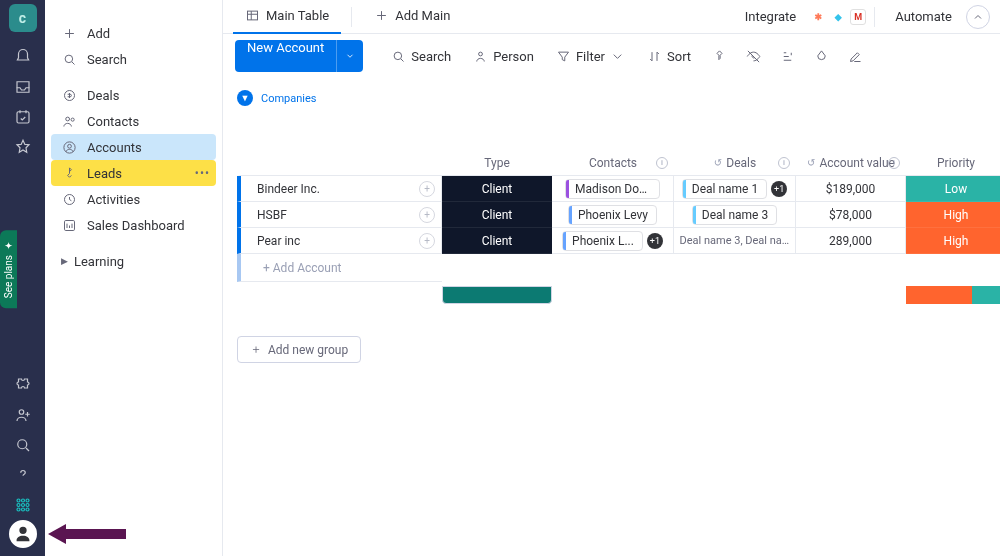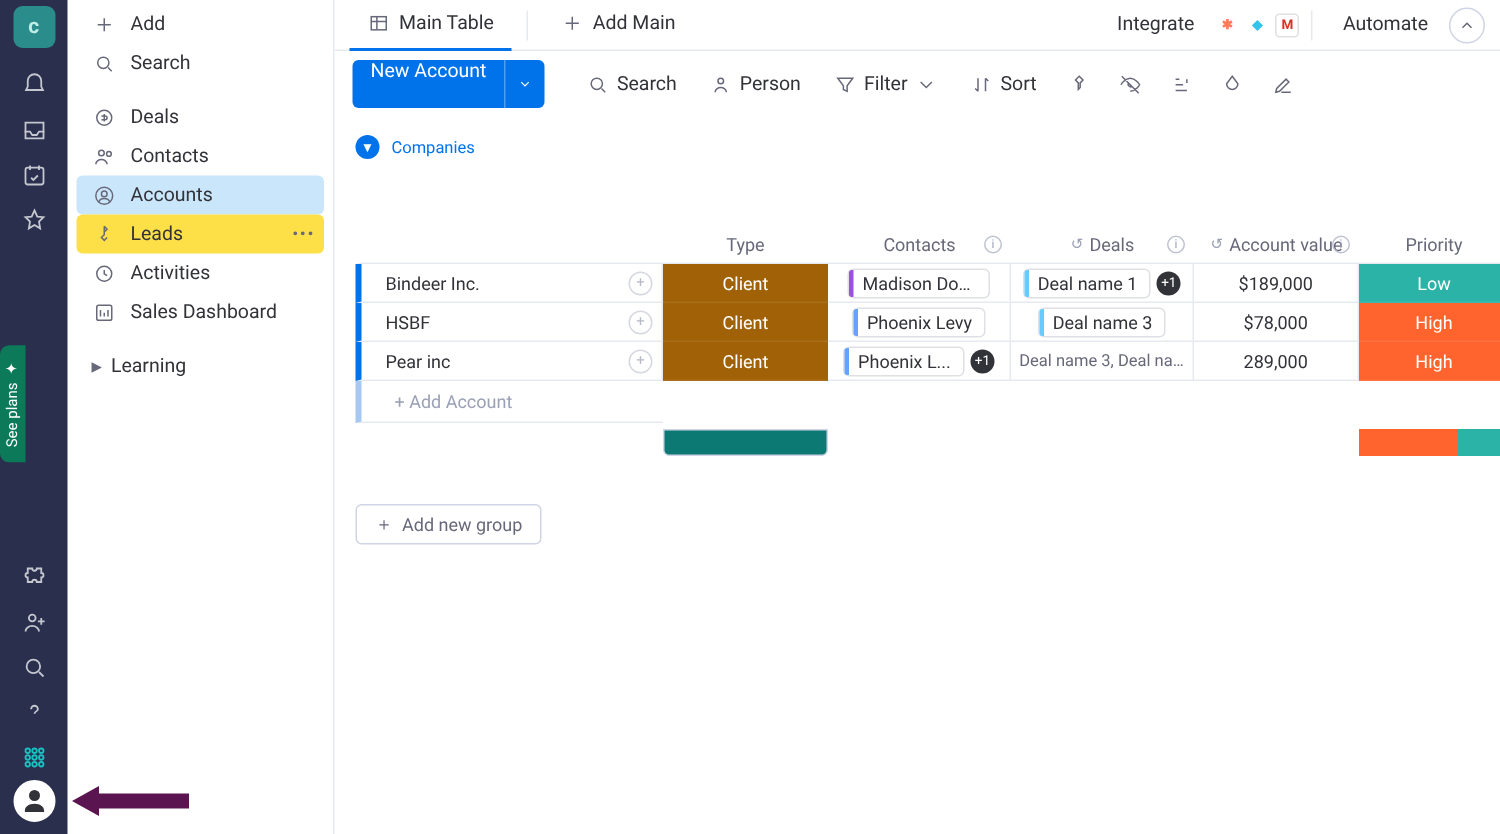--- a/index.html
+++ b/index.html
@@ -10,21 +10,21 @@
   .rail-top { width: 28px; height: 28px; border-radius: 6px; background: #2b8c8c; margin-bottom: 10px; display:flex;align-items:center;justify-content:center;color:#bfeee7;font-weight:700;font-size:14px;}
   .rail-icon { width: 45px; height: 30px; display: flex; align-items: center; justify-content: center; color: #c5c7d0; cursor: pointer; }
   .rail-icon svg { width: 18px; height: 18px; stroke: currentColor; fill: none; stroke-width: 1.6; }
   .rail-spacer { flex: 1; }
   .rail-avatar { width: 28px; height: 28px; border-radius: 50%; background: #fff; border: 2px solid #fff; display:flex;align-items:center;justify-content:center; margin-bottom: 8px; }
   .rail-avatar svg { width: 22px; height: 22px; fill: #323338; }
   .see-plans { position: absolute; left: 0; top: 230px; background: #0c7958; color: #fff; writing-mode: vertical-rl; transform: rotate(180deg); font-size: 10px; padding: 10px 3px; border-radius: 0 6px 6px 0; display:flex;gap:4px;align-items:center;}
   .see-plans::after{content:"✦";transform:rotate(0deg);}
 
   
-  .sidebar { width: 178px; border-right: 1px solid #e6e9ef; padding: 3px 6px 6px 6px; background:#fff; }
+  .sidebar { width: 178px; border-right: 1px solid #e6e9ef; padding: 20px 6px 6px 6px; background:#fff; }
   .side-item { display: flex; align-items: center; gap: 10px; height: 26px; padding: 0 10px; font-size: 13px; color: #323338; border-radius: 4px; cursor: pointer; position:relative; }
   .side-item .ico { width: 16px; display: flex; align-items: center; justify-content: center; color:#676879;}
   .side-item .ico svg { width: 15px; height: 15px; stroke: currentColor; fill: none; stroke-width: 1.6; }
   .side-sep { height: 10px; }
   .side-item.active { background: #cae6fb; }
   .side-item.hover { background: #fde047; }
   .side-item .more { position:absolute; right:6px; letter-spacing:1px; font-size:12px; color:#676879;}
   .side-section { display:flex;align-items:center;gap:6px;padding:0 10px;height:26px;font-size:13px;cursor:pointer;}
   .side-section .caret{font-size:9px;color:#676879;}
 
@@ -62,21 +62,21 @@
   .th{color:#676879;font-size:12px;}
   .cell{height:26px;display:flex;align-items:center;justify-content:center;border-right:1px solid #e6e9ef;border-bottom:1px solid #e6e9ef;position:relative;background:#fff;}
   .cell.first{justify-content:flex-start;padding-left:16px;border-left:4px solid #0073ea;}
   .head-row .cell{border-bottom:1px solid #e6e9ef;margin-top:38px;}
   .head-row .cell.first{border-left:4px solid transparent;background:transparent;border-right:none;}
   .head-row .cell{border-right:none;background:transparent;}
   .th-inner{display:flex;align-items:center;gap:4px;}
   .link-ico{color:#9aa0b5;font-size:10px;}
   .info-ico{position:absolute;right:6px;width:12px;height:12px;border-radius:50%;border:1px solid #bfc3d0;color:#9aa0b5;font-size:8px;display:flex;align-items:center;justify-content:center;}
 
-  .type-cell{background:#a16207;color:#fff;height:26px;display:flex;align-items:center;justify-content:center;border-bottom:1px solid rgba(255,255,255,.08);}
+  .type-cell{background:#0f172a;color:#fff;height:26px;display:flex;align-items:center;justify-content:center;border-bottom:1px solid rgba(255,255,255,.08);}
   .chip-cell{height:26px;display:flex;align-items:center;justify-content:center;border-bottom:1px solid #e6e9ef;border-right:1px solid #e6e9ef;background:#fff;gap:4px;}
   .chip{height:20px;border:1px solid #dfe0e4;border-radius:4px;display:flex;align-items:center;font-size:12px;color:#323338;}
   .chip .bar{width:3px;height:100%;border-radius:2px 0 0 2px;}
   .chip .txt{padding:0 8px 0 6px;white-space:nowrap;overflow:hidden;text-overflow:ellipsis;max-width:90px;}
   .badge{width:16px;height:16px;border-radius:8px;background:#323338;color:#fff;font-size:9px;display:flex;align-items:center;justify-content:center;}
   .num-cell{height:26px;display:flex;align-items:center;justify-content:center;border-bottom:1px solid #e6e9ef;border-right:1px solid #e6e9ef;font-size:12px;}
   .prio-cell{height:26px;display:flex;align-items:center;justify-content:center;color:#fff;font-size:12px;border-bottom:1px solid rgba(255,255,255,.08);}
   .row-plus{position:absolute;right:6px;color:#b6bac6;width:16px;height:16px;border-radius:50%;border:1px solid #d6d8e0;display:flex;align-items:center;justify-content:center;font-size:10px;}
 
   .add-row{display:flex;height:28px;}

